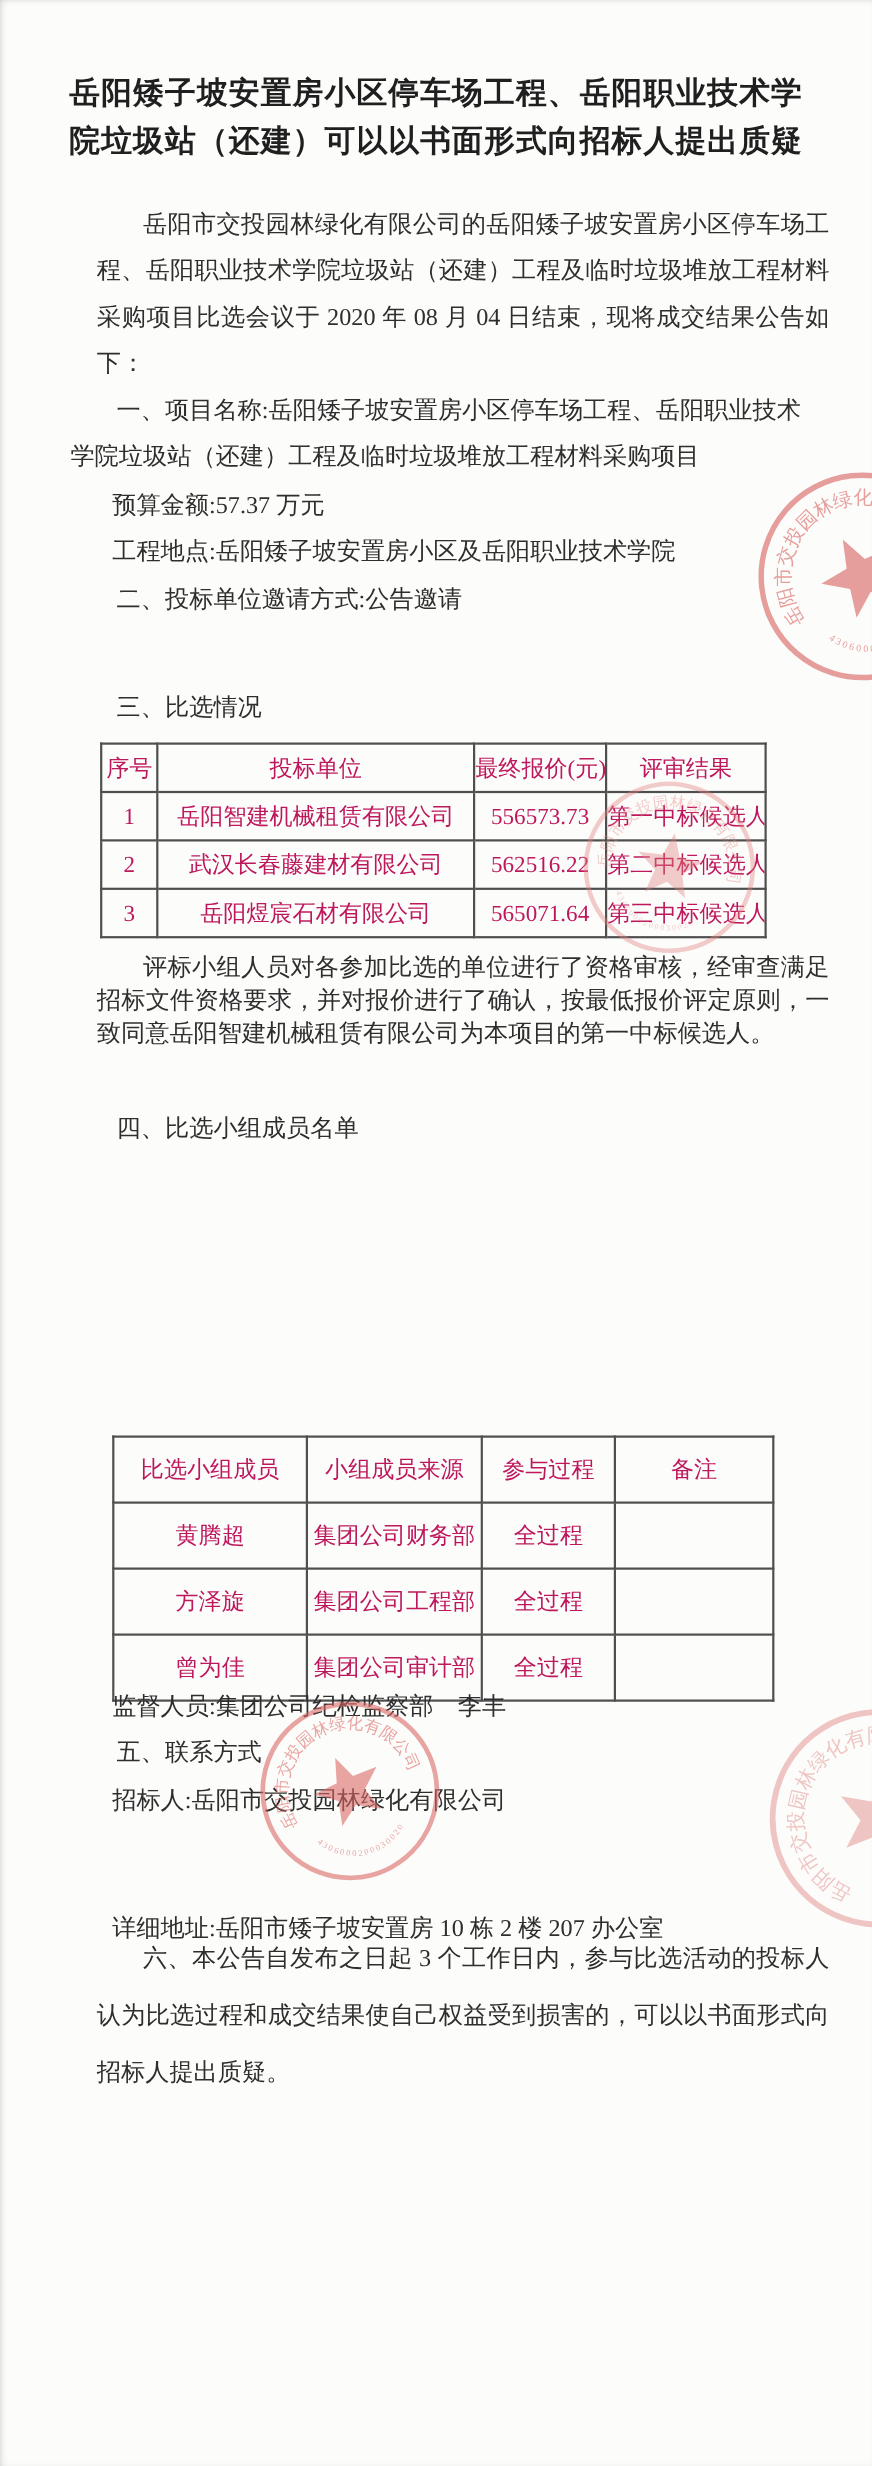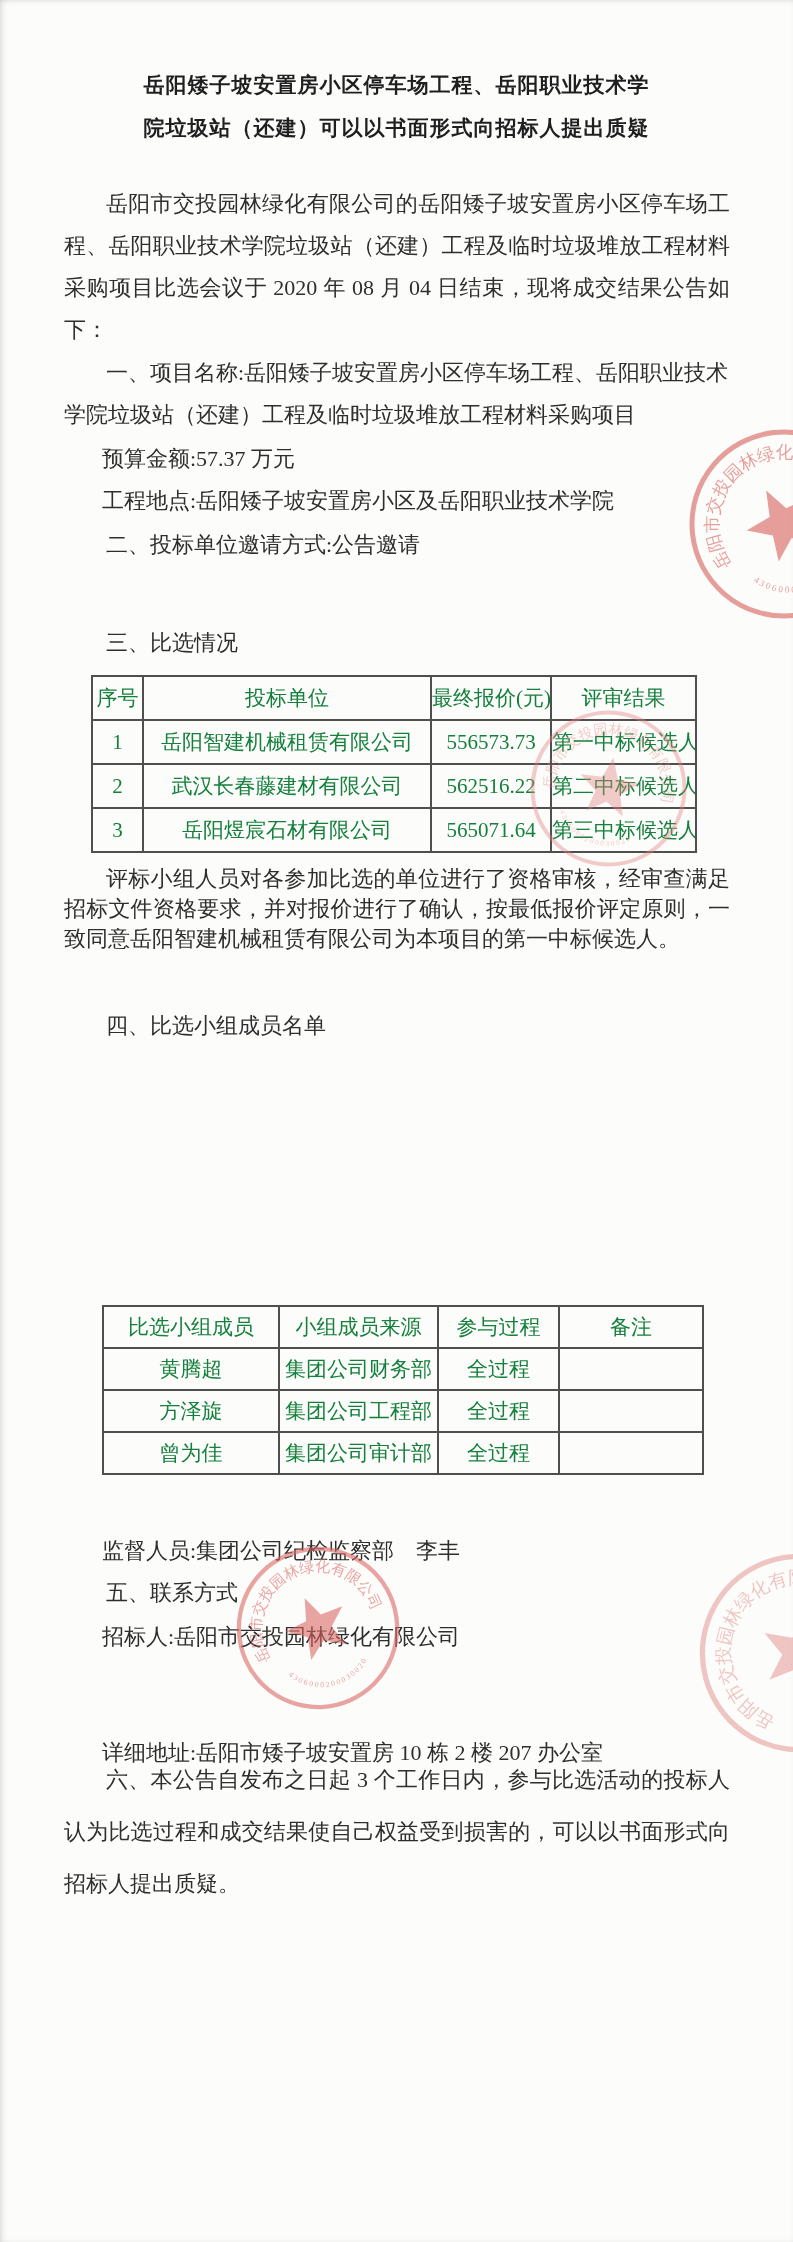--- a/index.html
+++ b/index.html
@@ -5,35 +5,35 @@
   html,body{margin:0;padding:0;background:#e9e9e9;}
   .page{
     position:relative;width:793px;height:2242px;margin:0 auto;
     background:#fcfcfb;overflow:hidden;
     font-family:"Liberation Serif","DejaVu Serif",serif;
     color:#2e2e2e;
     box-shadow:inset 4px 0 8px -4px rgba(0,0,0,.18), inset 0 3px 6px -3px rgba(0,0,0,.10);
   }
   .abs{position:absolute;left:64px;width:666px;}
   .title{left:0;width:793px;text-align:center;font-weight:bold;
-    font-size:21px;line-height:43px;color:#1f1f1f;letter-spacing:1px;}
+    font-size:28px;line-height:43px;color:#1f1f1f;letter-spacing:1px;}
   .body-text{font-size:22px;line-height:42px;}
   .indent2{text-indent:42px;}
   .indent15{padding-left:38px;}
-  .just{text-align:justify;}
+  .just{text-align:justify;margin-left:24px;}
   .lh47{line-height:30px;}
   .lh52{line-height:52px;}
   table{border-collapse:collapse;table-layout:fixed;position:absolute;
-    font-size:21px;color:#15803d;}
+    font-size:21px;color:#be185d;}
   td,th{border:2px solid #4f4f4f;text-align:center;vertical-align:middle;
     font-weight:normal;padding:0;overflow:hidden;white-space:nowrap;}
   .t1{left:91px;top:675px;width:604px;}
   .t1 tr{height:44px;}
   .t2{left:102px;top:1305px;width:600px;}
-  .t2 tr{height:42px;}
+  .t2 tr{height:60px;}
   .stamp{position:absolute;pointer-events:none;}
   .stamp text{font-family:"Liberation Serif","DejaVu Serif",serif;}
 </style>
 </head>
 <body>
 
 <div class="page">
 
   <div class="abs title" style="top:64px;">
     <div>岳阳矮子坡安置房小区停车场工程、岳阳职业技术学</div>

